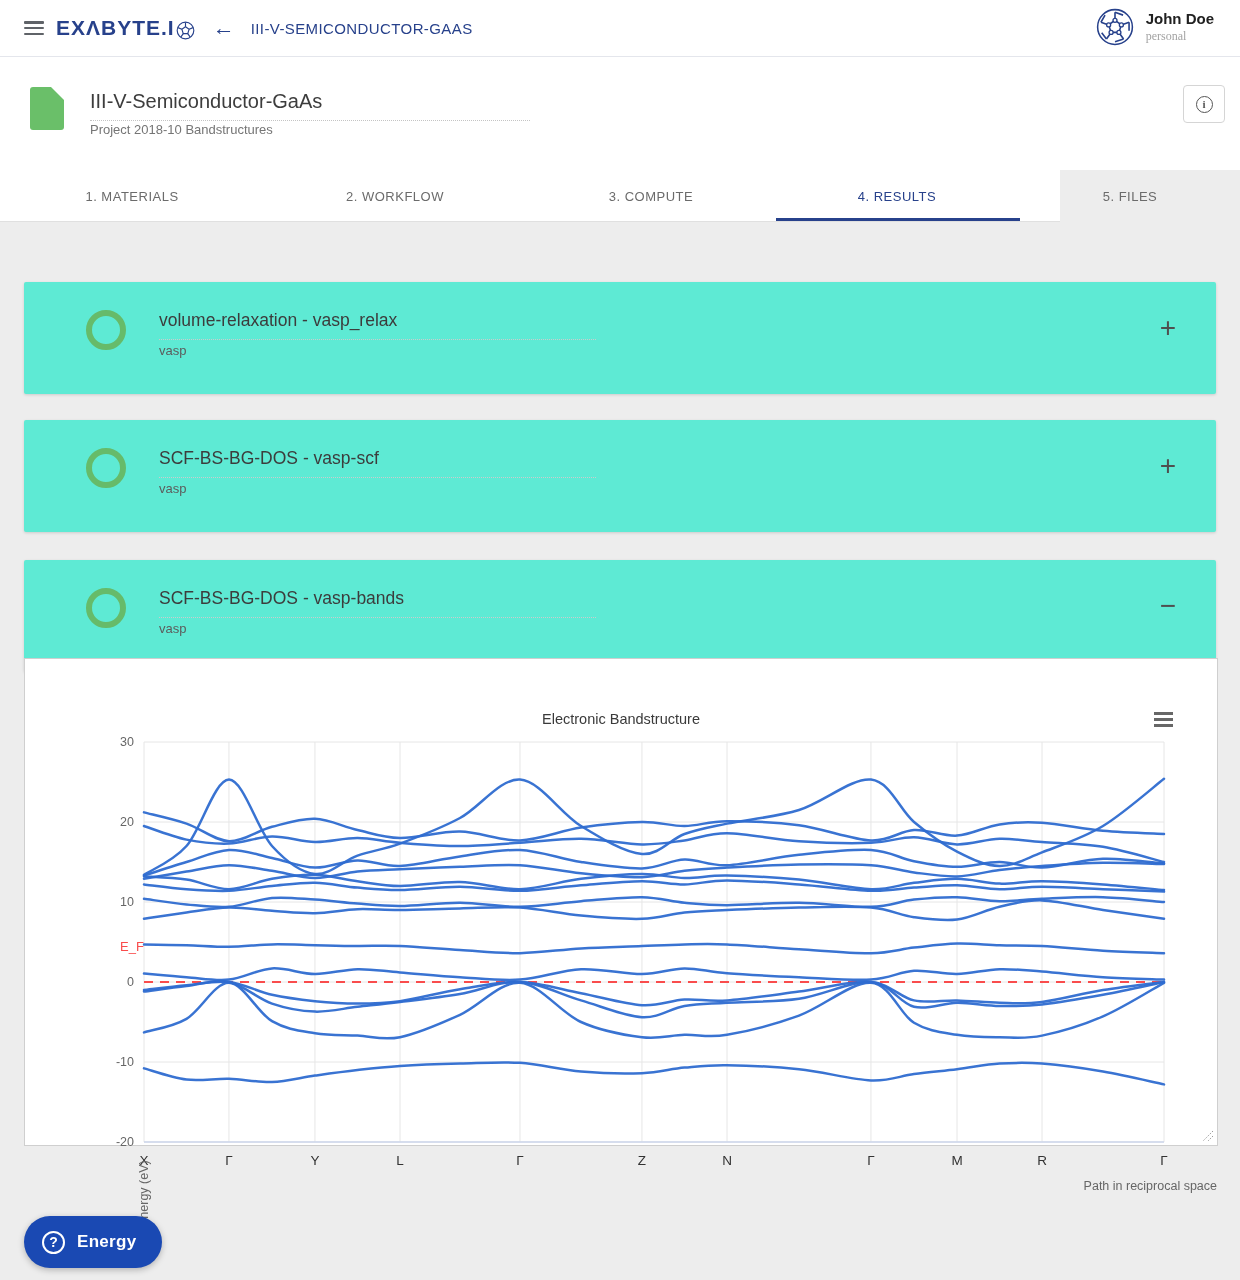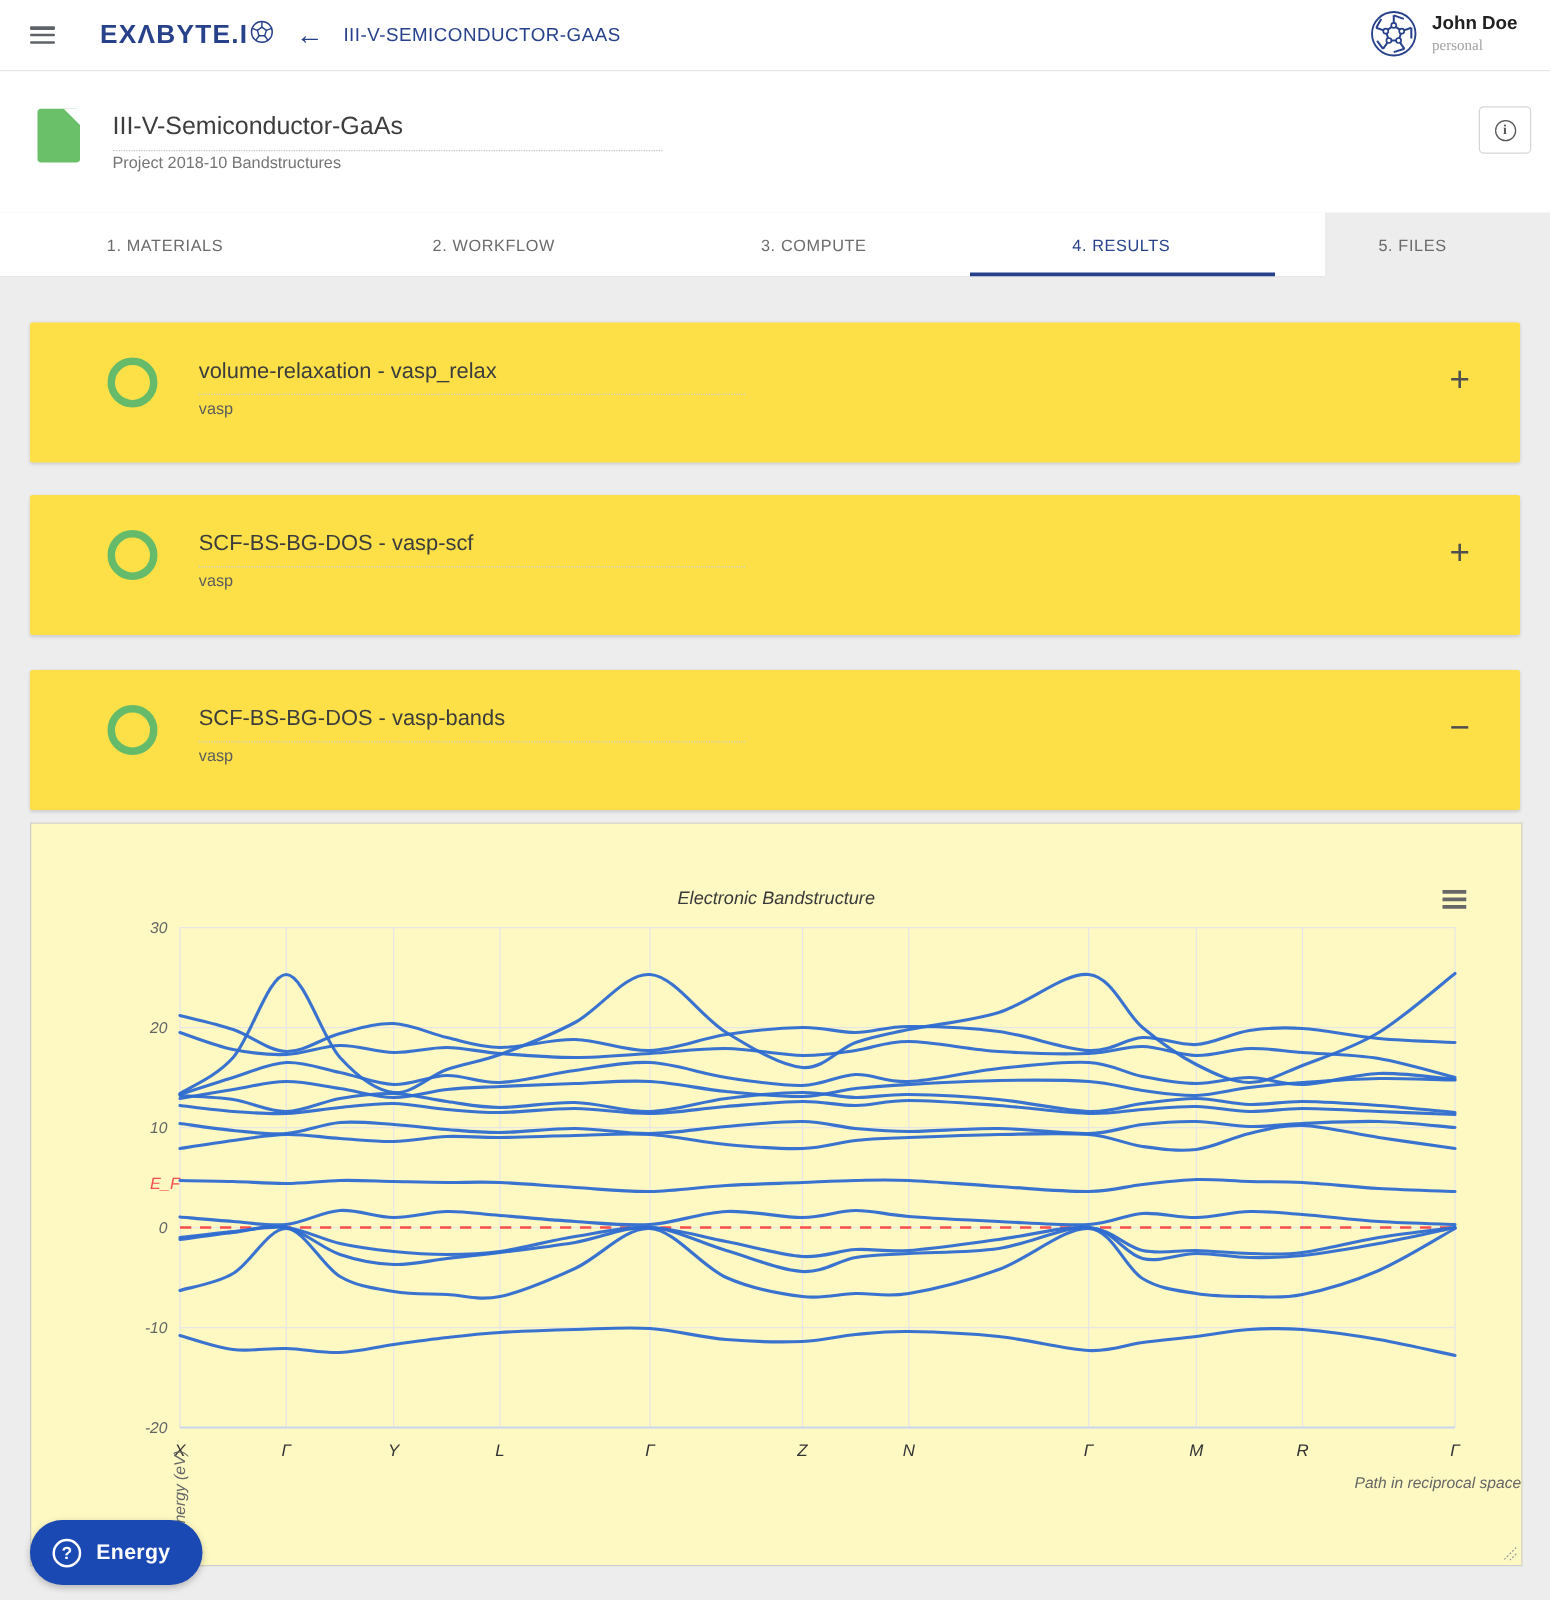--- a/index.html
+++ b/index.html
@@ -3,21 +3,21 @@
 <meta charset="utf-8">
 <style>
   * { margin:0; padding:0; box-sizing:border-box; }
   html,body { background:#ededed; font-family:"Liberation Sans", sans-serif; }
   .page { position:relative; width:1240px; height:1280px; background:#ededed; overflow:hidden; }
 
   
   .appbar { position:absolute; left:0; top:0; width:1240px; height:57px; background:#fff; border-bottom:1px solid #e4e6ec; display:flex; align-items:center; }
   .hamburger { margin-left:24px; width:20px; height:14px; display:flex; flex-direction:column; justify-content:space-between; cursor:pointer; }
   .hamburger span { display:block; height:2.5px; background:#5f6368; border-radius:1px; }
-  .brand { display:flex; align-items:flex-start; margin-left:36px; cursor:pointer; }
+  .brand { display:flex; align-items:flex-end; margin-left:12px; cursor:pointer; }
   .brand-text { font-size:21px; font-weight:bold; letter-spacing:1px; color:#27418b; }
   .brand-ball { margin-left:1px; }
   .back-arrow { margin-left:18px; color:#27418b; font-size:22px; line-height:1; cursor:pointer; }
   .nav-title { margin-left:16px; font-size:15px; font-weight:500; letter-spacing:0.4px; color:#27418b; }
   .user-block { position:absolute; right:26px; top:8px; display:flex; align-items:center; cursor:pointer; }
   .avatar { width:38px; height:38px; }
   .user-meta { margin-left:12px; }
   .user-name { font-size:15px; font-weight:600; color:#212121; }
   .user-role { font-size:12px; color:#a3a3a3; margin-top:2px;font-family:Liberation Serif, serif; }
 
@@ -30,28 +30,28 @@
   .info-btn { position:absolute; right:15px; top:28px; width:42px; height:38px; background:#fff; border:1px solid #d5d5d5; border-radius:4px; display:flex; align-items:center; justify-content:center; cursor:pointer; }
   .info-glyph { width:17px; height:17px; border:1.5px solid #555; border-radius:50%; color:#555; font-size:11px; font-weight:bold; display:flex; align-items:center; justify-content:center; font-family:"Liberation Serif", serif; }
 
   
   .tabs { position:absolute; left:0; top:170px; width:1060px; height:52px; background:#fff; border-bottom:1px solid #e0e0e0; }
   .tab { position:absolute; top:0; height:52px; transform:translateX(-50%); display:flex; align-items:center; font-size:13px; font-weight:500; letter-spacing:0.5px; color:#6b6b6b; cursor:pointer; white-space:nowrap; }
   .tab.active { color:#27418b; }
   .tab-indicator { position:absolute; left:776px; bottom:0; width:244px; height:3px; background:#27418b; }
 
   
-  .panel { position:absolute; left:24px; width:1192px; height:112px; background:#fde047; border-radius:2px; box-shadow:0 1px 3px rgba(0,0,0,0.14); }
+  .panel { position:absolute; left:24px; width:1192px; height:112px; background:#5eead4; border-radius:2px; box-shadow:0 1px 3px rgba(0,0,0,0.14);margin-top:24px; }
   .ring { position:absolute; left:62px; top:28px; width:40px; height:40px; border:6px solid #66bb6a; border-radius:50%; }
   .panel-title { position:absolute; left:135px; top:28px; width:437px; font-size:17.5px; color:#3c3c3c; border-bottom:1px dotted #cccccc; padding-bottom:8px; }
   .panel-sub { position:absolute; left:135px; top:61px; font-size:13px; color:#5c5c5c; }
   .toggle { position:absolute; right:40px; top:32px; font-size:28px; color:#4f4f4f; line-height:1; cursor:pointer; user-select:none; }
 
   
-  .chart-card { position:absolute; left:24px; top:658px; width:1194px; height:595px; background:#fef9c3; border:1px solid #cfcfcf;font-style:italic; }
+  .chart-card { position:absolute; left:24px; top:658px; width:1194px; height:488px; background:#ffffff; border:1px solid #cfcfcf; }
   .chart-title { position:absolute; left:0; top:52px; width:100%; text-align:center; font-size:14.5px; color:#3a3a3a; }
   .chart-menu { position:absolute; right:44px; top:53px; width:19px; height:15px; display:flex; flex-direction:column; justify-content:space-between; cursor:pointer; }
   .chart-menu span { height:3.4px; background:#676767; }
   .yaxis-title { position:absolute; left:56px; top:283px; transform:rotate(-90deg); transform-origin:left top; font-size:12.5px; color:#666; white-space:nowrap; }
   .yaxis-title-wrap { position:absolute; left:56px; top:225px; height:120px; }
   .xaxis-title { position:absolute; left:0; top:520px; width:1192px; text-align:right; font-size:12.5px; color:#666; }
   .ef-label { position:absolute; left:95px; top:280px; font-size:13px; color:#f94c4c;text-align:right; }
   .grip { position:absolute; right:3px; bottom:3px; width:12px; height:12px; }
 
   

